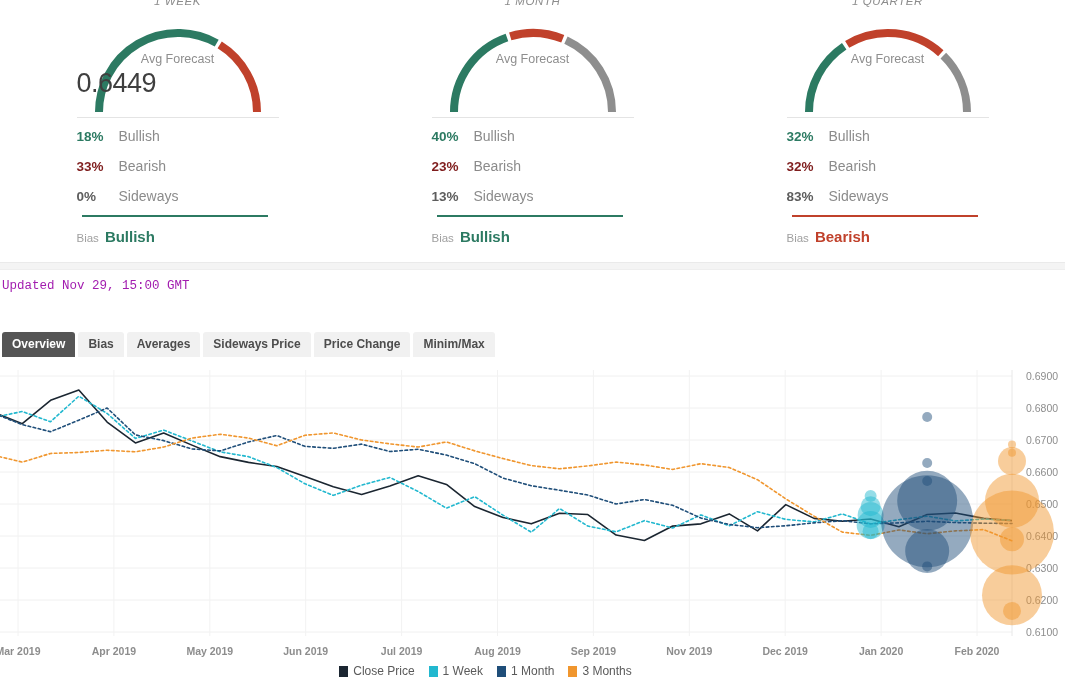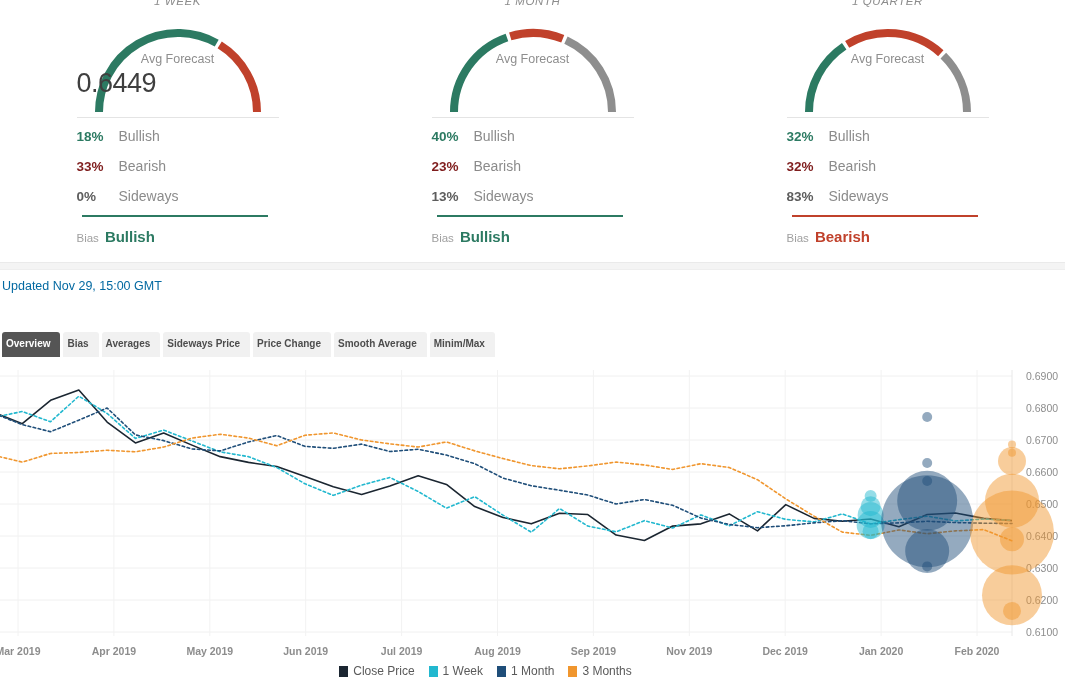--- a/index.html
+++ b/index.html
@@ -122,37 +122,38 @@
     top: 262px; left: 0;
     width: 1065px; height: 8px;
     background: #f4f4f4;
     border-top: 1px solid #eaeaea;
     border-bottom: 1px solid #eeeeee;
   }
   .updated {
     position: absolute;
     top: 279px; left: 2px;
     font-size: 12.5px;
-    color: #0369a1;
+    color: #a21caf;
+    font-family: Liberation Mono, monospace;
   }
 
   
   .tabs {
     position: absolute;
     top: 332px; left: 2px;
     display: flex;
     gap: 3px;
   }
   .tab {
-    font-size: 10px;
+    font-size: 12px;
     font-weight: bold;
     color: #4d4d4d;
     background: #f1f1f1;
     border-radius: 3px 3px 0 0;
-    padding: 6px 10px 7px 4px;
+    padding: 6px 10px 7px 10px;
     line-height: 12px;
     white-space: nowrap;
   }
   .tab.active {
     background: #555555;
     color: #ffffff;
   }
 
   
   .chart-area {
@@ -312,21 +313,20 @@
 
   <div class="band"></div>
   <div class="updated">Updated Nov 29, 15:00 GMT</div>
 
   <div class="tabs" id="tabs">
       <div class="tab active">Overview</div>
       <div class="tab">Bias</div>
       <div class="tab">Averages</div>
       <div class="tab">Sideways Price</div>
       <div class="tab">Price Change</div>
-      <div class="tab">Smooth Average</div>
       <div class="tab">Minim/Max</div>
     </div>
 
   <div class="chart-area">
     <svg id="chart-svg" width="1065" height="271" viewBox="0 0 1065 271">
         <rect x="0" y="0" width="1012" height="266" fill="#ffffff"></rect>
         <line x1="0" y1="6" x2="1012" y2="6" stroke="#f0f0f0" stroke-width="1"></line>
         <line x1="0" y1="37.99999999999969" x2="1012" y2="37.99999999999969" stroke="#f0f0f0" stroke-width="1"></line>
         <line x1="0" y1="69.99999999999974" x2="1012" y2="69.99999999999974" stroke="#f0f0f0" stroke-width="1"></line>
         <line x1="0" y1="101.99999999999977" x2="1012" y2="101.99999999999977" stroke="#f0f0f0" stroke-width="1"></line>

